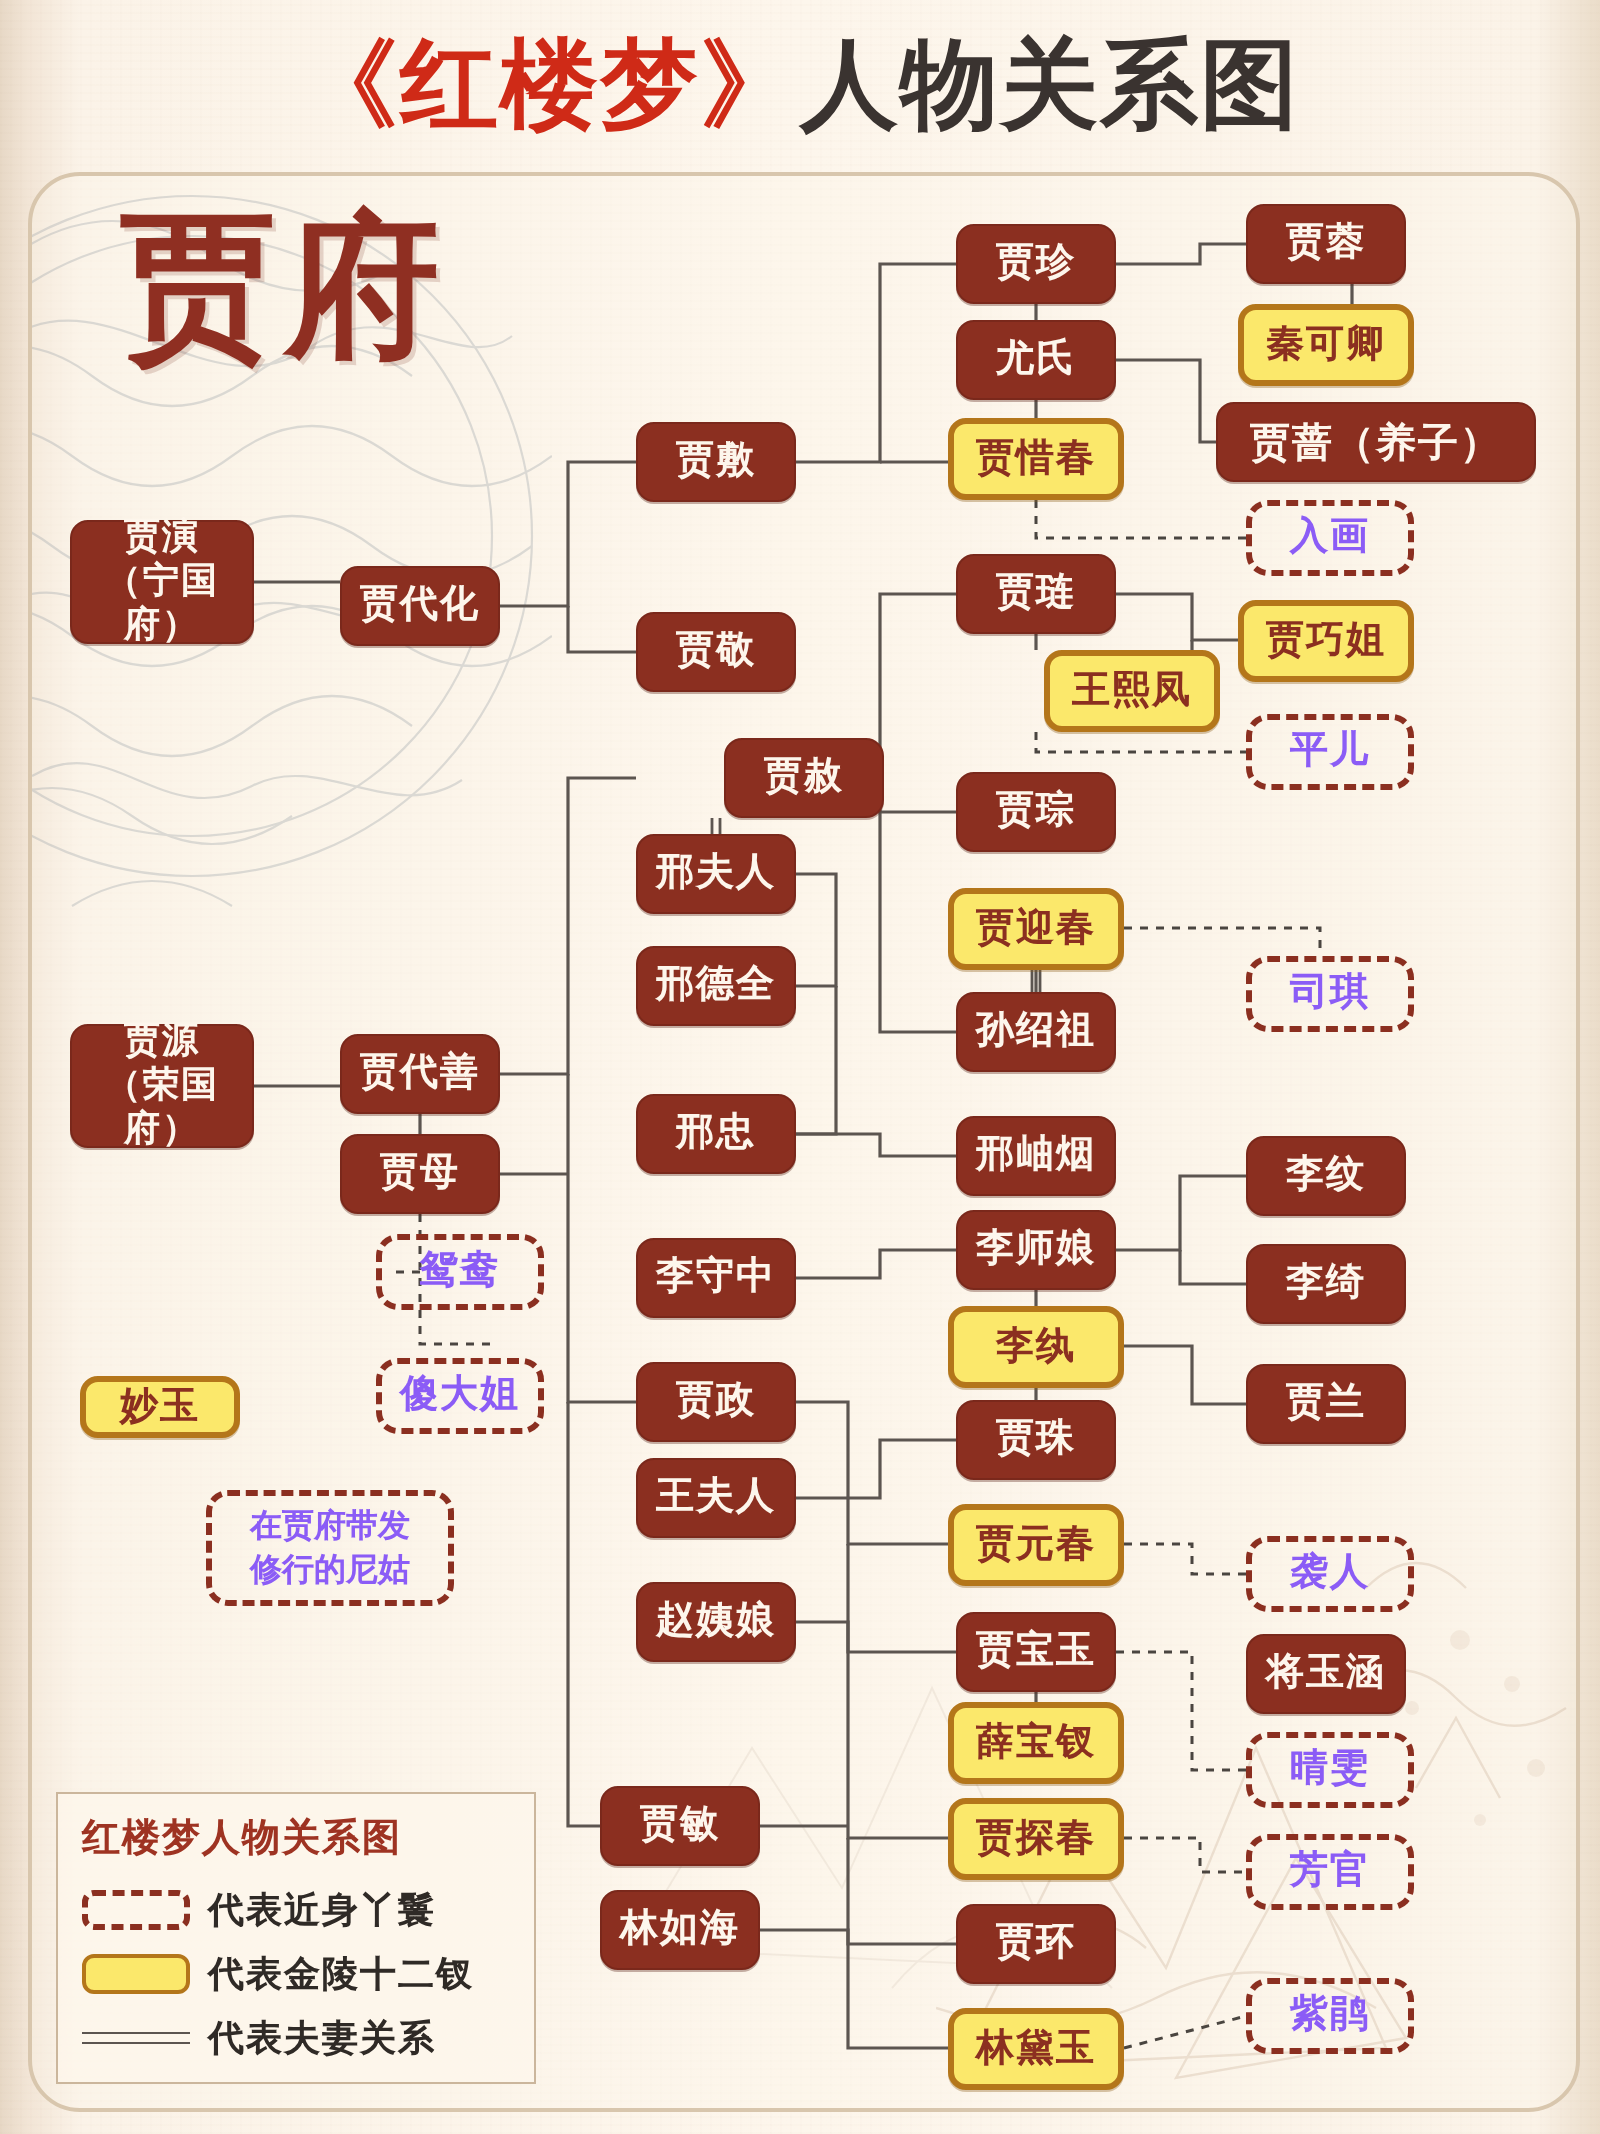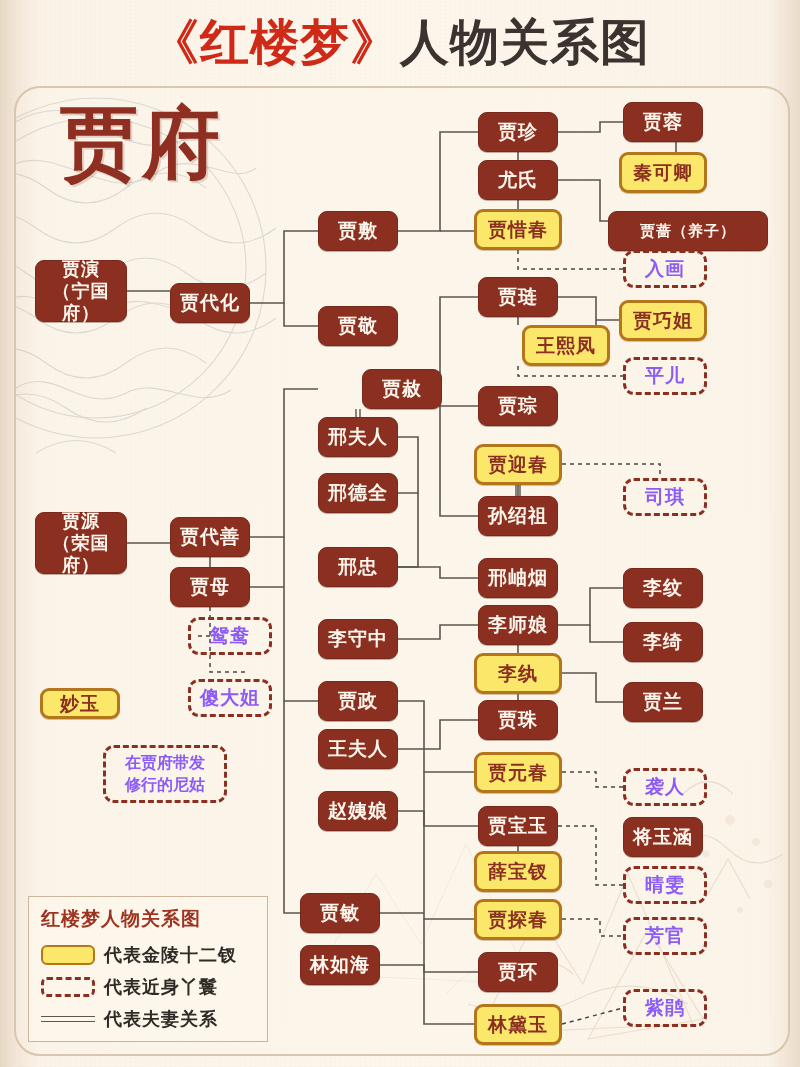--- a/index.html
+++ b/index.html
@@ -49,21 +49,21 @@
     justify-content:center;text-align:center;border-radius:9px;
     font-family:"DejaVu Serif","Liberation Serif",serif;font-weight:bold;
     font-size:19px;line-height:1.12;letter-spacing:1px;white-space:pre-line;}
   .node.red{background:#8b2f20;color:#fdf6ec;border:1px solid #7a281b;
     box-shadow:0 1px 0 rgba(90,35,24,.35);}
   .node.gold{background:#fbe86b;color:#8b2f20;border:3px solid #b4761a;
     box-shadow:0 1px 0 rgba(140,95,25,.35);}
   .node.dashed{background:transparent;color:#8b5cf6;
     border:3px dashed #8b2f20;border-radius:11px;text-align:center;}
   .node.note{font-size:16px;letter-spacing:0px;line-height:1.35;padding:2px 4px;}
-  .node.small{font-size:15px;margin-top:10px;}
+  .node.small{font-size:20px;}
   .node.two{font-size:18px;line-height:1.22;}
 
   
   #legend{position:absolute;left:28px;top:896px;width:240px;height:146px;
     box-sizing:border-box;border:1.5px solid #cbb69c;background:rgba(253,246,236,.72);
     padding:9px 10px 0 12px;}
   #legend-title{font-family:"DejaVu Serif","Liberation Serif",serif;font-weight:bold;
     font-size:19px;color:#9e3322;letter-spacing:1px;margin-bottom:7px;}
   .legend-row{display:flex;align-items:center;height:32px;}
   .legend-swatch{width:54px;height:20px;box-sizing:border-box;margin-right:9px;flex:none;}
@@ -254,25 +254,25 @@
     <div class="node gold" style="left: 474px; top: 1004px; width: 88px; height: 41px;">林黛玉</div>
     <div class="node dashed" style="left: 623px; top: 989px; width: 84px; height: 38px;">紫鹃</div>
     <div class="node red" style="left: 300px; top: 893px; width: 80px; height: 40px;">贾敏</div>
     <div class="node red" style="left: 300px; top: 945px; width: 80px; height: 40px;">林如海</div>
   </div>
 
 <div id="legend">
   <div id="legend-title">红楼梦人物关系图</div>
   <div id="legend-rows">
       <div class="legend-row">
+        <div class="legend-swatch sw-dashed"></div>
+        <div class="legend-text">代表近身丫鬟</div>
+      </div>
+      <div class="legend-row">
         <div class="legend-swatch sw-gold"></div>
         <div class="legend-text">代表金陵十二钗</div>
-      </div>
-      <div class="legend-row">
-        <div class="legend-swatch sw-dashed"></div>
-        <div class="legend-text">代表近身丫鬟</div>
       </div>
       <div class="legend-row">
         <div class="legend-swatch sw-couple"></div>
         <div class="legend-text">代表夫妻关系</div>
       </div>
     </div>
 </div>
 
 </body></html>

